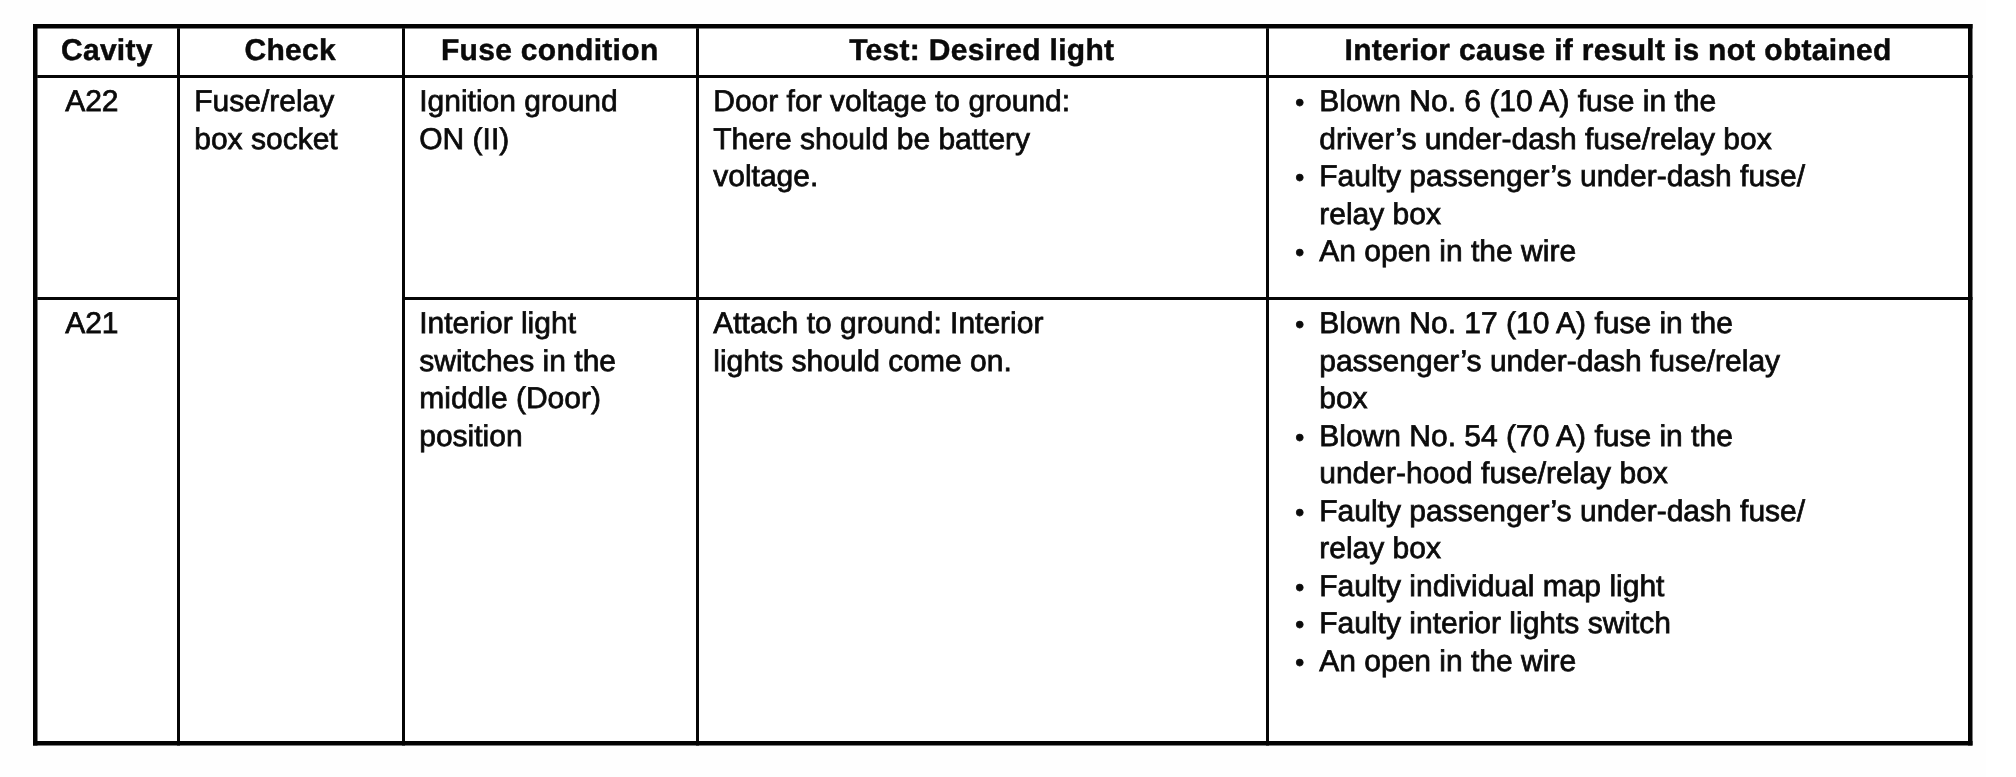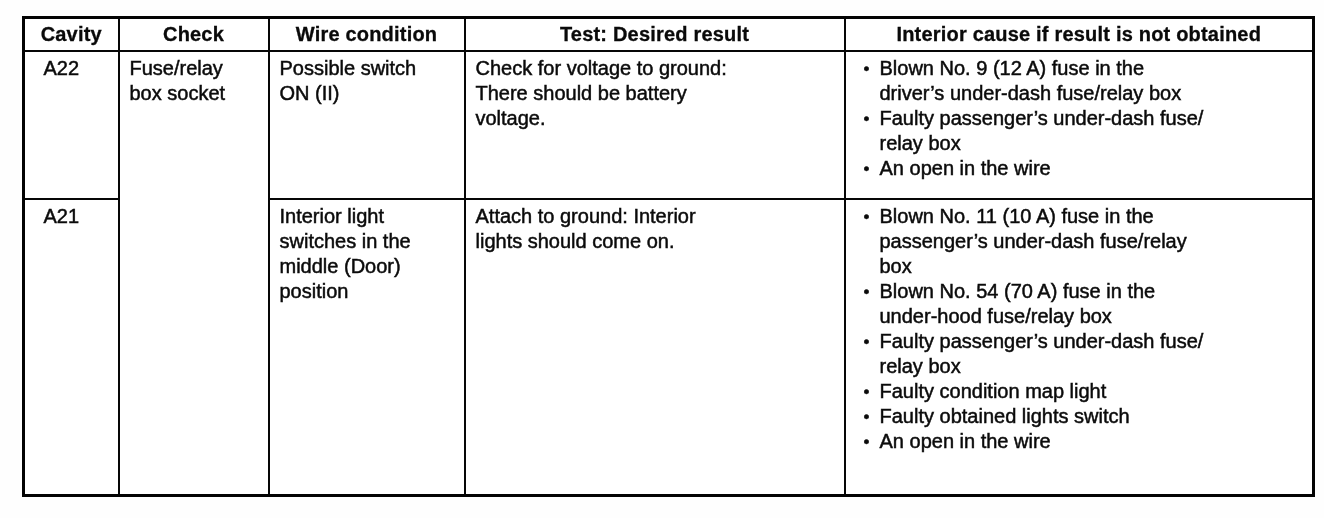--- a/index.html
+++ b/index.html
@@ -90,39 +90,39 @@
       <col class="c-cavity">
         <col class="c-wire">
         <col class="c-cond">
         <col class="c-result">
         <col class="c-cause">
     </colgroup>
     <thead>
       <tr class="hdr">
         <th>Cavity</th>
         <th>Check</th>
-        <th>Wire condition</th>
-        <th>Test: Desired result</th>
+        <th>Fuse condition</th>
+        <th>Test: Desired light</th>
         <th>Interior cause if result is not obtained</th>
       </tr>
     </thead>
     <tbody>
       <tr class="row-1">
         <td class="cavity">A22</td>
         <td rowspan="2">Fuse/relay
 box socket</td>
-        <td>Possible switch
+        <td>Ignition ground
 ON (II)</td>
-        <td>Check for voltage to ground:
+        <td>Door for voltage to ground:
 There should be battery
 voltage.</td>
         <td class="causes">
           <div class="cause-item">
             <span class="dot">•</span>
-            <span class="ctext">Blown No. 9 (12 A) fuse in the
+            <span class="ctext">Blown No. 6 (10 A) fuse in the
 driver’s under-dash fuse/relay box</span>
           </div>
           <div class="cause-item">
             <span class="dot">•</span>
             <span class="ctext">Faulty passenger’s under-dash fuse/
 relay box</span>
           </div>
           <div class="cause-item">
             <span class="dot">•</span>
             <span class="ctext">An open in the wire</span>
@@ -133,41 +133,41 @@
         <td class="cavity">A21</td>
         <td>Interior light
 switches in the
 middle (Door)
 position</td>
         <td>Attach to ground: Interior
 lights should come on.</td>
         <td class="causes">
           <div class="cause-item">
             <span class="dot">•</span>
-            <span class="ctext">Blown No. 11 (10 A) fuse in the
+            <span class="ctext">Blown No. 17 (10 A) fuse in the
 passenger’s under-dash fuse/relay
 box</span>
           </div>
           <div class="cause-item">
             <span class="dot">•</span>
             <span class="ctext">Blown No. 54 (70 A) fuse in the
 under-hood fuse/relay box</span>
           </div>
           <div class="cause-item">
             <span class="dot">•</span>
             <span class="ctext">Faulty passenger’s under-dash fuse/
 relay box</span>
           </div>
           <div class="cause-item">
             <span class="dot">•</span>
-            <span class="ctext">Faulty condition map light</span>
+            <span class="ctext">Faulty individual map light</span>
           </div>
           <div class="cause-item">
             <span class="dot">•</span>
-            <span class="ctext">Faulty obtained lights switch</span>
+            <span class="ctext">Faulty interior lights switch</span>
           </div>
           <div class="cause-item">
             <span class="dot">•</span>
             <span class="ctext">An open in the wire</span>
           </div>
         </td>
       </tr>
     </tbody>
   </table>
 </div>

